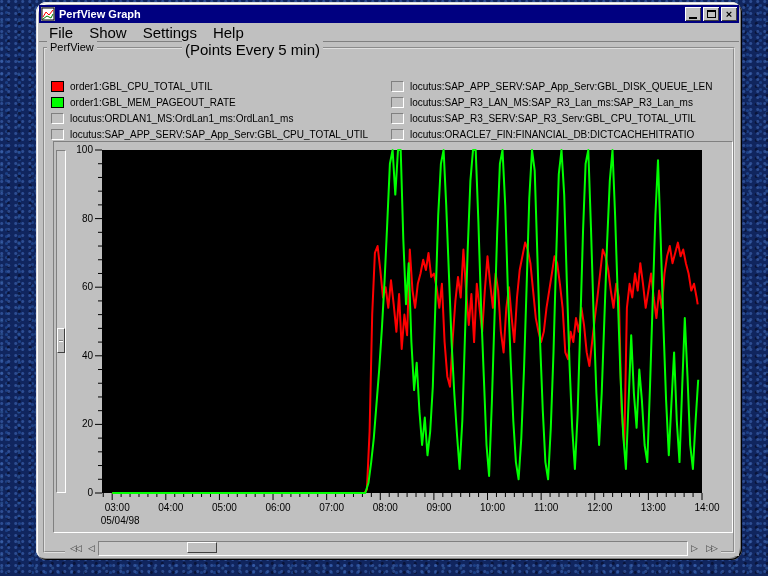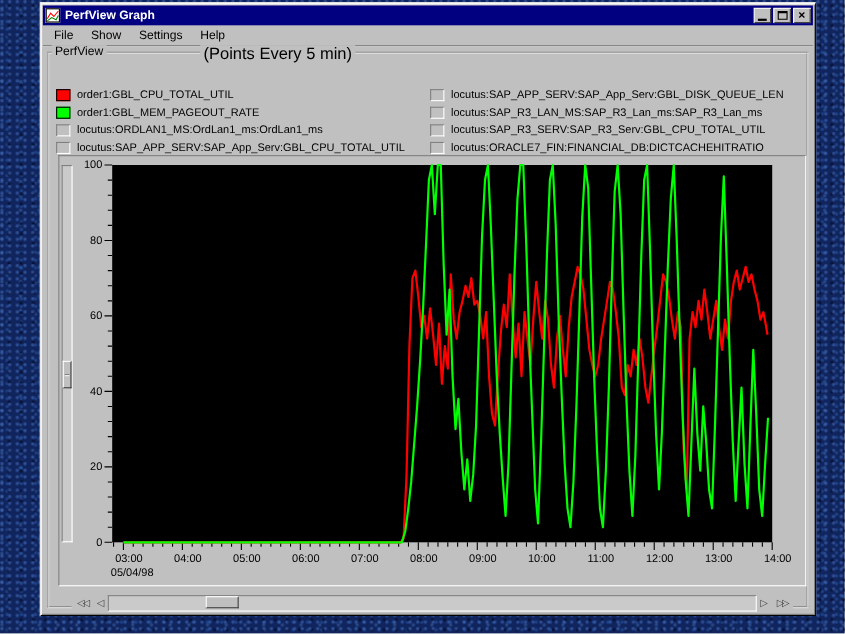--- a/index.html
+++ b/index.html
@@ -9,34 +9,34 @@
     background-image:
       radial-gradient(circle at 25% 25%, rgba(70,110,190,.55) 0 1px, transparent 2px),
       radial-gradient(circle at 75% 60%, rgba(8,16,50,.85) 0 1px, transparent 2px),
       radial-gradient(circle at 50% 80%, rgba(40,90,170,.5) 0 1px, transparent 2px),
       radial-gradient(circle at 10% 70%, rgba(90,150,220,.3) 0 1px, transparent 2px);
     background-size:7px 6px,11px 9px,13px 7px,17px 13px;}
   
   .window{position:absolute;left:36px;top:2px;width:706px;height:558px;background:#c0c0c0;
     box-shadow:inset 1px 1px 0 #dfdfdf, inset -1px -1px 0 #000,
                inset 2px 2px 0 #fff, inset -2px -2px 0 #808080;
-    padding:3px;box-sizing:border-box;}
+    padding:3px;box-sizing:border-box;border-radius:11px;}
   .titlebar{height:18px;background:#000080;display:flex;align-items:center;padding:0 2px;}
   .titlebar .title{color:#fff;font-size:11px;font-weight:bold;margin-left:4px;flex:1;
     white-space:nowrap;overflow:hidden;}
   .appicon{width:14px;height:14px;display:inline-block;}
   .winbtns{display:flex;gap:2px;}
   .winbtn{width:16px;height:14px;background:#c0c0c0;border:none;padding:0;position:relative;
     box-shadow:inset 1px 1px 0 #fff, inset -1px -1px 0 #404040;cursor:default;
     display:flex;align-items:center;justify-content:center;font-size:10px;line-height:10px;}
   .glyph-min{display:block;width:8px;height:2px;background:#000;margin-top:8px;}
   .glyph-max{display:block;width:9px;height:8px;border:1px solid #000;border-top:2px solid #000;box-sizing:border-box;}
   .glyph-close{font-weight:bold;font-size:11px;color:#000;}
   .menubar{height:18px;display:flex;align-items:center;padding-left:2px;
-    border-bottom:1px solid #808080;box-shadow:0 1px 0 #fff;font-size:11px;}
+    border-bottom:1px solid #808080;box-shadow:0 1px 0 #fff;font-size:15px;}
   .menuitem{padding:2px 8px;color:#000;}
   .content{position:relative;height:514px;background:#c0c0c0;}
   
   .groupbox{position:absolute;left:4px;right:4px;top:5px;bottom:3px;
     border:2px groove #dfdfdf;}
   .grouplabel{position:absolute;top:-8px;left:2px;background:#c0c0c0;padding:0 3px;font-size:11px;color:#000;}
   .groupsublabel{position:absolute;top:-8px;left:137px;background:#c0c0c0;padding:0 3px;font-size:15px;color:#000;}
   
   .legendcol{position:absolute;top:29px;display:flex;flex-direction:column;}
   .legendcol.left{left:6px;}

